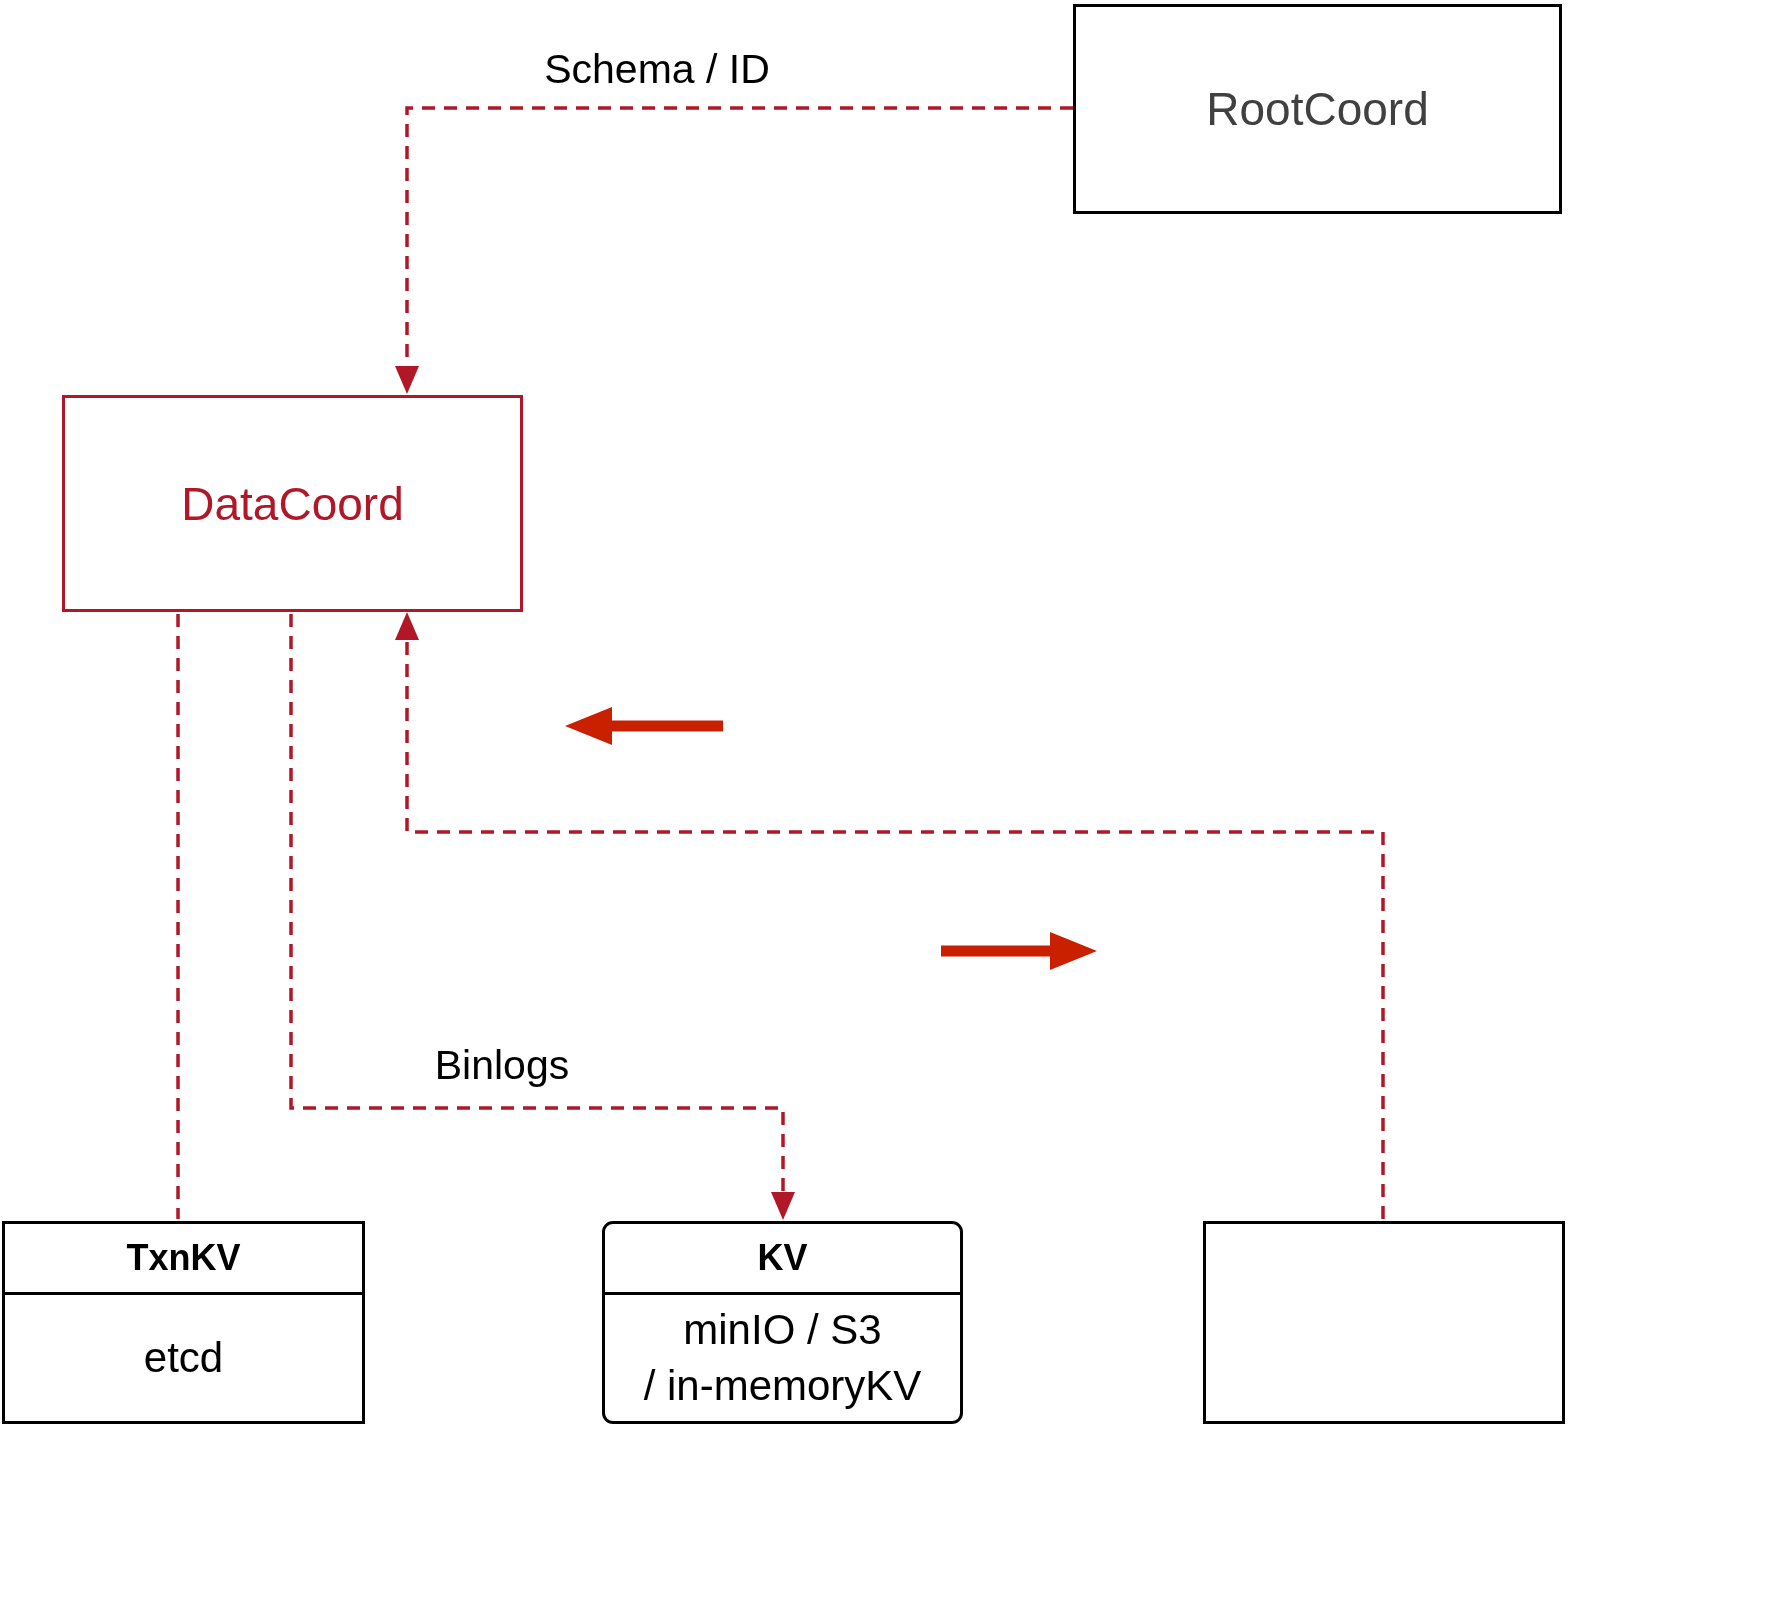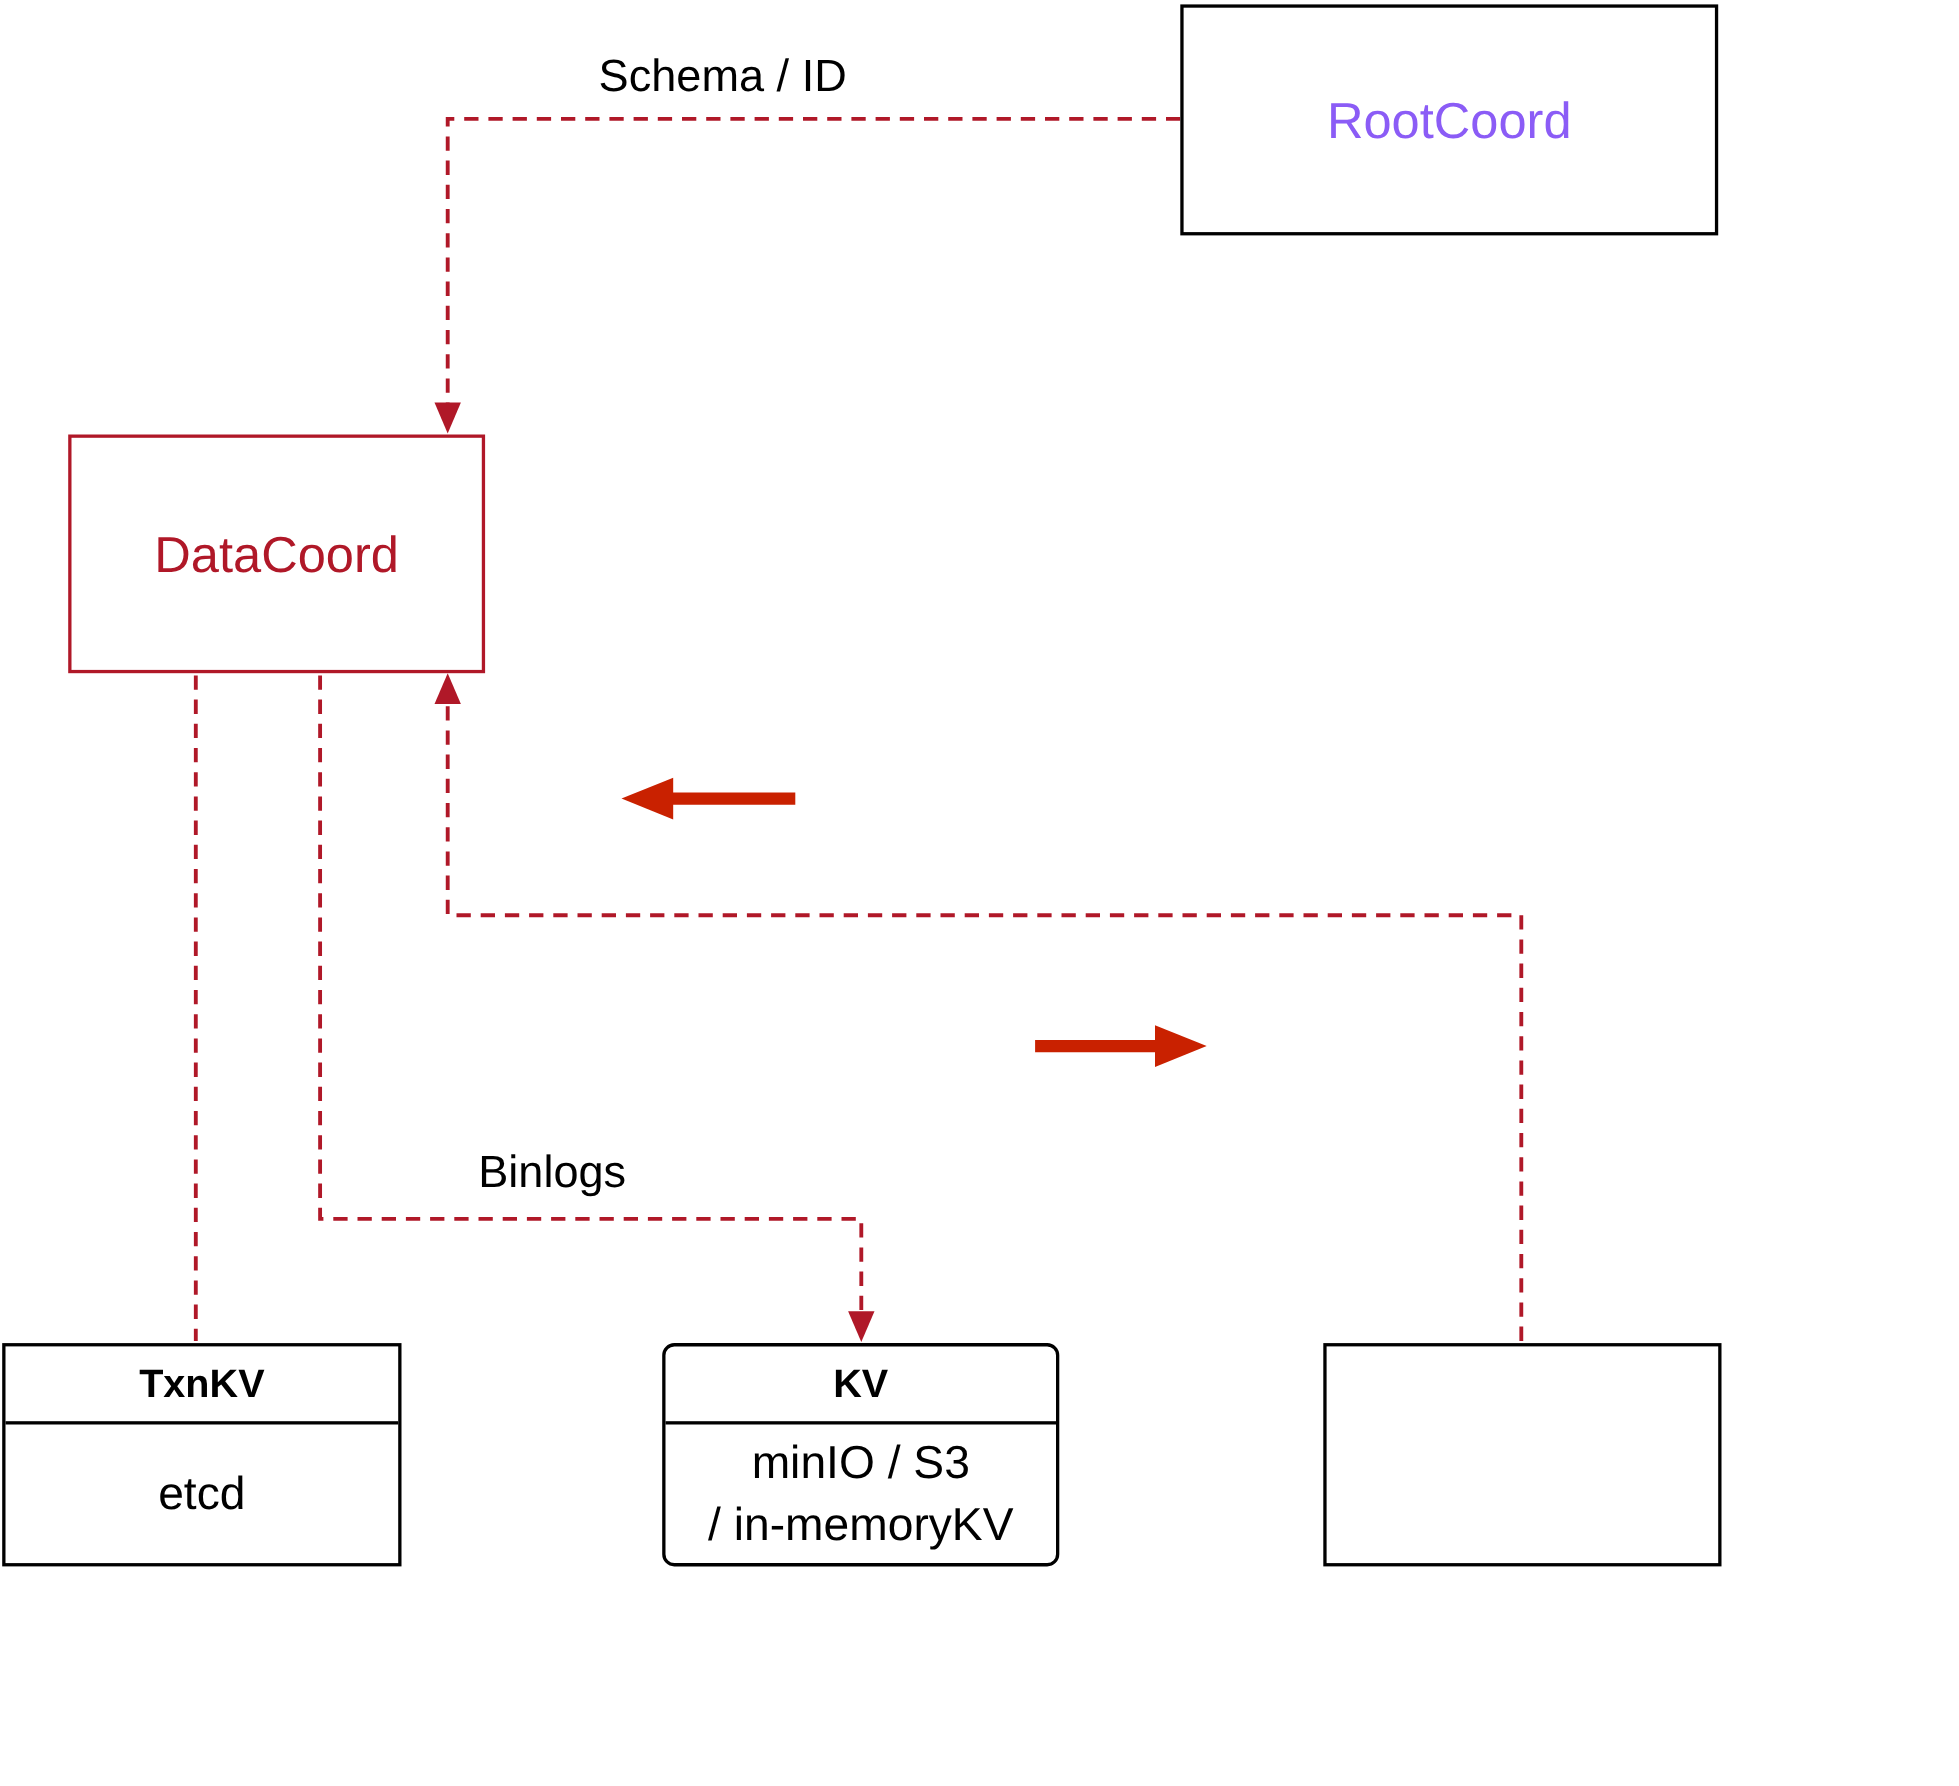--- a/index.html
+++ b/index.html
@@ -37,26 +37,26 @@
     background:#ffffff;
     border:3px solid var(--box-border);
     box-sizing:border-box;
     display:flex;
     align-items:center;
     justify-content:center;
     color:#000000;
   }
   .node-title{
     font-size:46px;
-    color:#8b5cf6;
+    color:#404040;
     text-align:center;
   }
   .node-rootcoord{left:1073px;top:4px;width:489px;height:210px;}
   .node-datacoord{
-    left:62px;top:395px;width:379px;height:217px;
+    left:62px;top:395px;width:461px;height:217px;
     border-color:var(--accent-text);
   }
   .node-datacoord .node-title{color:var(--accent-text);}
 
   .table-node{
     position:absolute;
     background:#ffffff;
     border:3px solid var(--box-border);
     box-sizing:border-box;
     display:flex;

